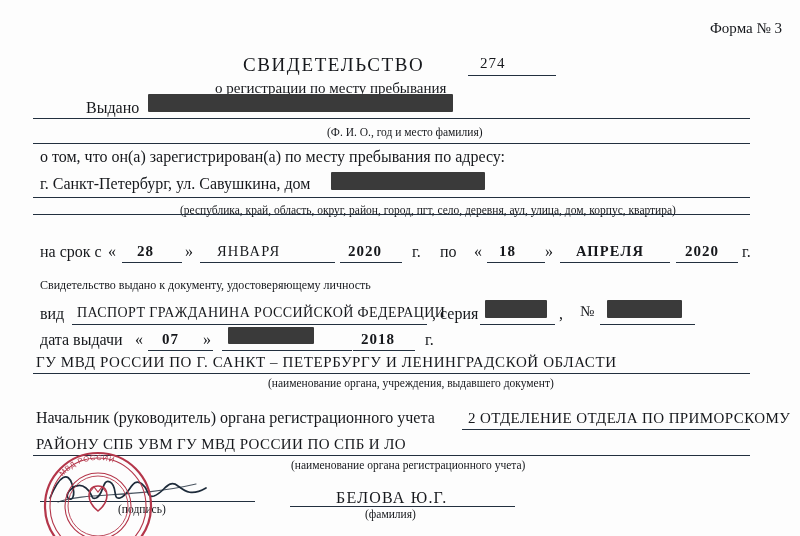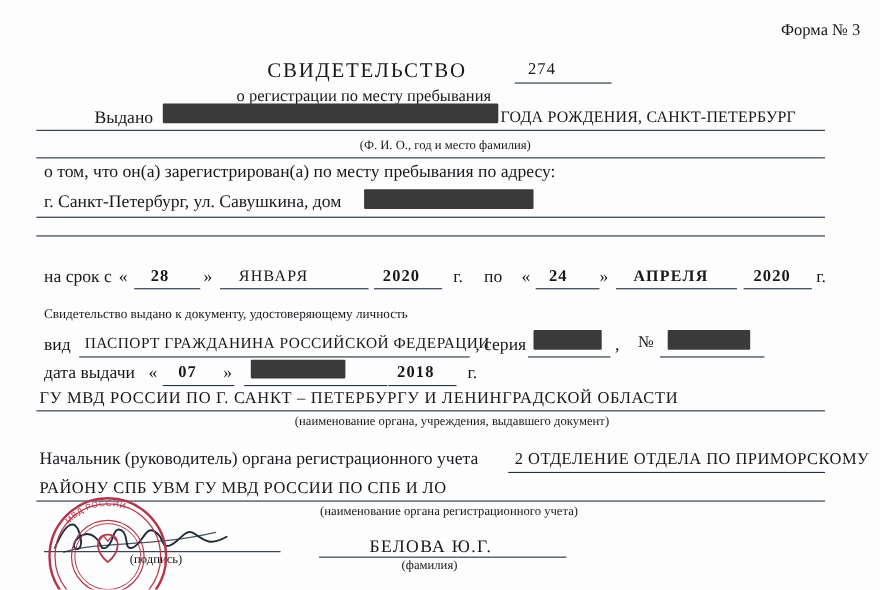--- a/index.html
+++ b/index.html
@@ -187,44 +187,44 @@
 
   <div class="txt" id="form-no">Форма № 3</div>
 
   <div class="txt" id="doc-title">СВИДЕТЕЛЬСТВО</div>
   <div class="txt" id="doc-number">274</div>
   <div class="line" id="doc-number-line"></div>
   <div class="txt" id="doc-subtitle">о регистрации по месту пребывания</div>
 
   <div class="txt" id="issued-label">Выдано</div>
   <div class="redact" id="issued-redact"></div>
-  <div class="txt" id="issued-value">ГОДА РОЖДЕНИЯ, САНКТ-ПЕТЕРБУРГ</div>
   <div class="line" id="issued-line"></div>
   <div class="txt" id="fio-caption">(Ф. И. О., год и место фамилия)</div>
   <div class="line" id="fio-line"></div>
 
   <div class="txt" id="registered-text">о том, что он(а) зарегистрирован(а) по месту пребывания по адресу:</div>
   <div class="txt" id="address-prefix">г. Санкт-Петербург, ул. Савушкина, дом</div>
   <div class="redact" id="address-redact"></div>
   <div class="line" id="address-line1"></div>
+  <div class="txt" id="address-caption">(республика, край, область, округ, район, город, пгт, село, деревня, аул, улица, дом, корпус, квартира)</div>
   <div class="line" id="address-line2"></div>
 
   <div class="txt" id="term-label">на срок с</div>
   <div class="txt" id="q1">«</div>
   <div class="txt" id="day-from">28</div>
   <div class="txt" id="q2">»</div>
   <div class="line" id="day-from-line"></div>
   <div class="txt" id="month-from">ЯНВАРЯ</div>
   <div class="line" id="month-from-line"></div>
   <div class="txt" id="year-from">2020</div>
   <div class="line" id="year-from-line"></div>
   <div class="txt" id="g1">г.</div>
   <div class="txt" id="po">по</div>
   <div class="txt" id="q3">«</div>
-  <div class="txt" id="day-to">24</div>
+  <div class="txt" id="day-to">18</div>
   <div class="txt" id="q4">»</div>
   <div class="line" id="day-to-line"></div>
   <div class="txt" id="month-to">АПРЕЛЯ</div>
   <div class="line" id="month-to-line"></div>
   <div class="txt" id="year-to">2020</div>
   <div class="line" id="year-to-line"></div>
   <div class="txt" id="g2">г.</div>
 
   <div class="txt" id="doc-issued-to">Свидетельство выдано к документу, удостоверяющему личность</div>
   <div class="txt" id="vid-label">вид</div>

